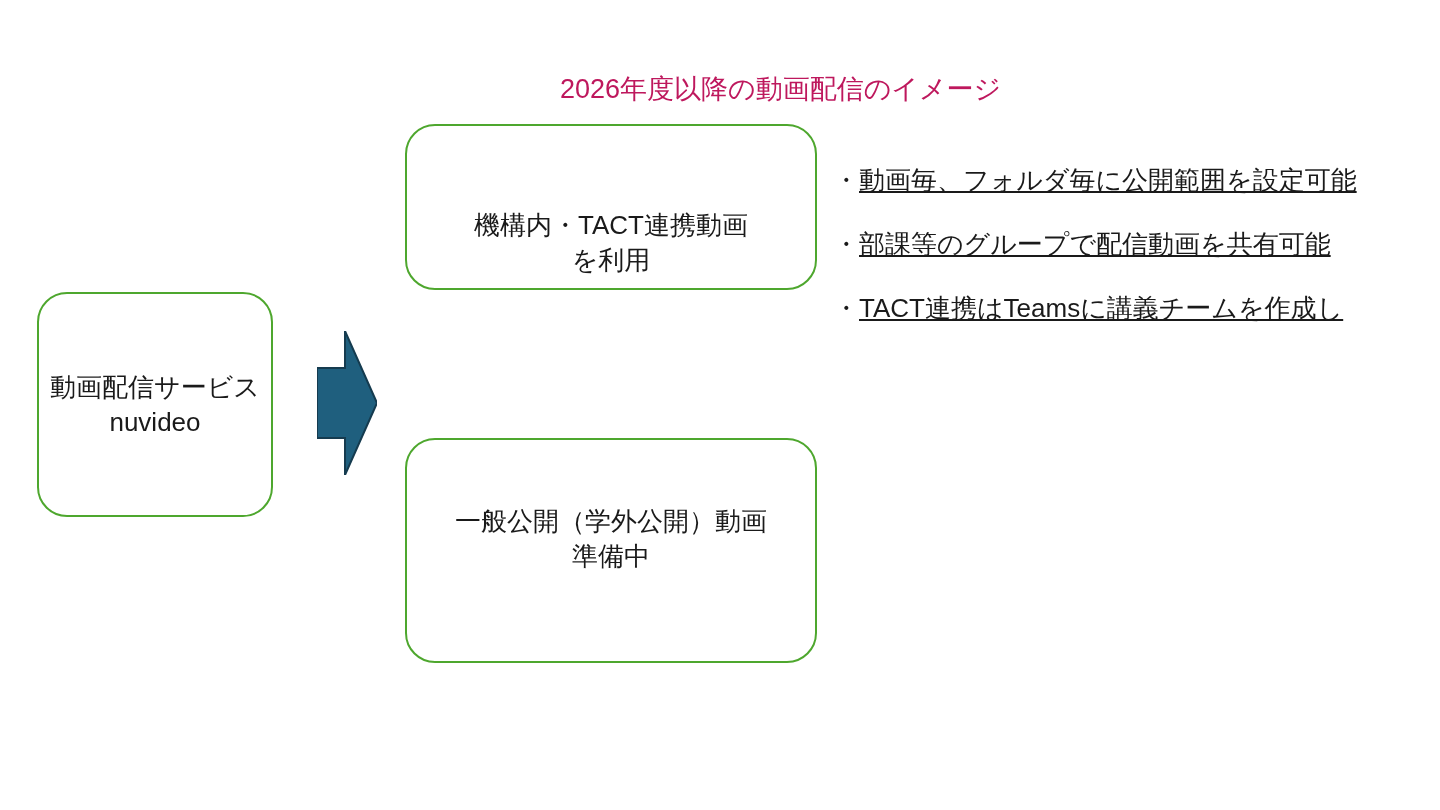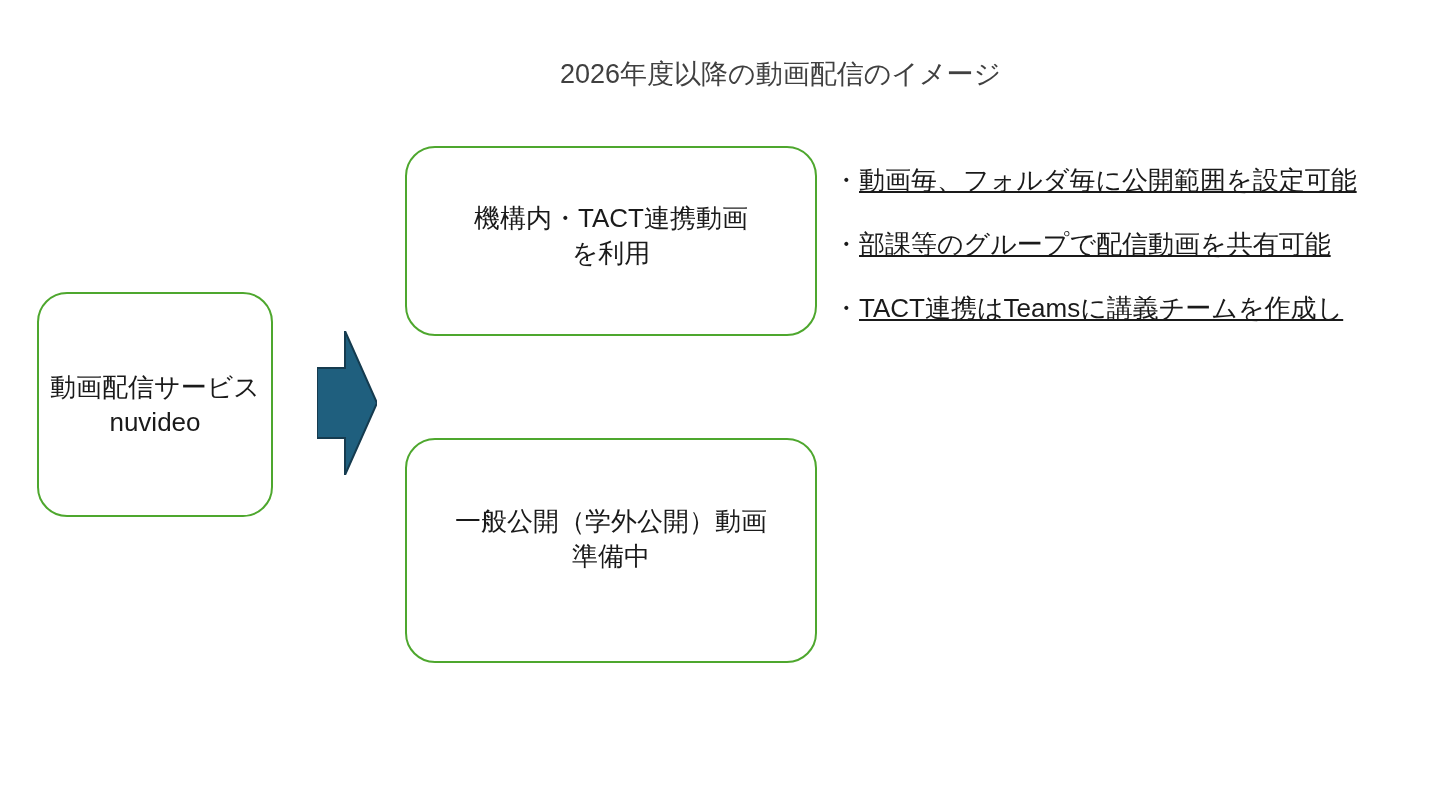--- a/index.html
+++ b/index.html
@@ -12,25 +12,25 @@
   .canvas {
     position: relative;
     width: 1440px;
     height: 810px;
     background: #ffffff;
     overflow: hidden;
   }
   .title {
     position: absolute;
     left: 560px;
-    top: 57px;
+    top: 72px;
     font-size: 27px;
     line-height: 34px;
     white-space: nowrap;
-    color: #404040;
+    color: #be185d;
   }
   .box {
     position: absolute;
     border: 2px solid #4EA72E;
     border-radius: 30px;
     background: #ffffff;
     display: flex;
     flex-direction: column;
     align-items: center;
     justify-content: center;
@@ -40,24 +40,25 @@
     box-sizing: border-box;
   }
   .left-box {
     left: 37px;
     top: 292px;
     width: 236px;
     height: 225px;
   }
   .top-box {
     left: 405px;
-    top: 146px;
+    top: 124px;
     width: 412px;
-    height: 190px;
+    height: 166px;
     padding-bottom: 10px;
+    justify-content: flex-end;
   }
   .bottom-box {
     left: 405px;
     top: 438px;
     width: 412px;
     height: 225px;
     padding-bottom: 23px;
   }
   .arrow-svg {
     position: absolute;

